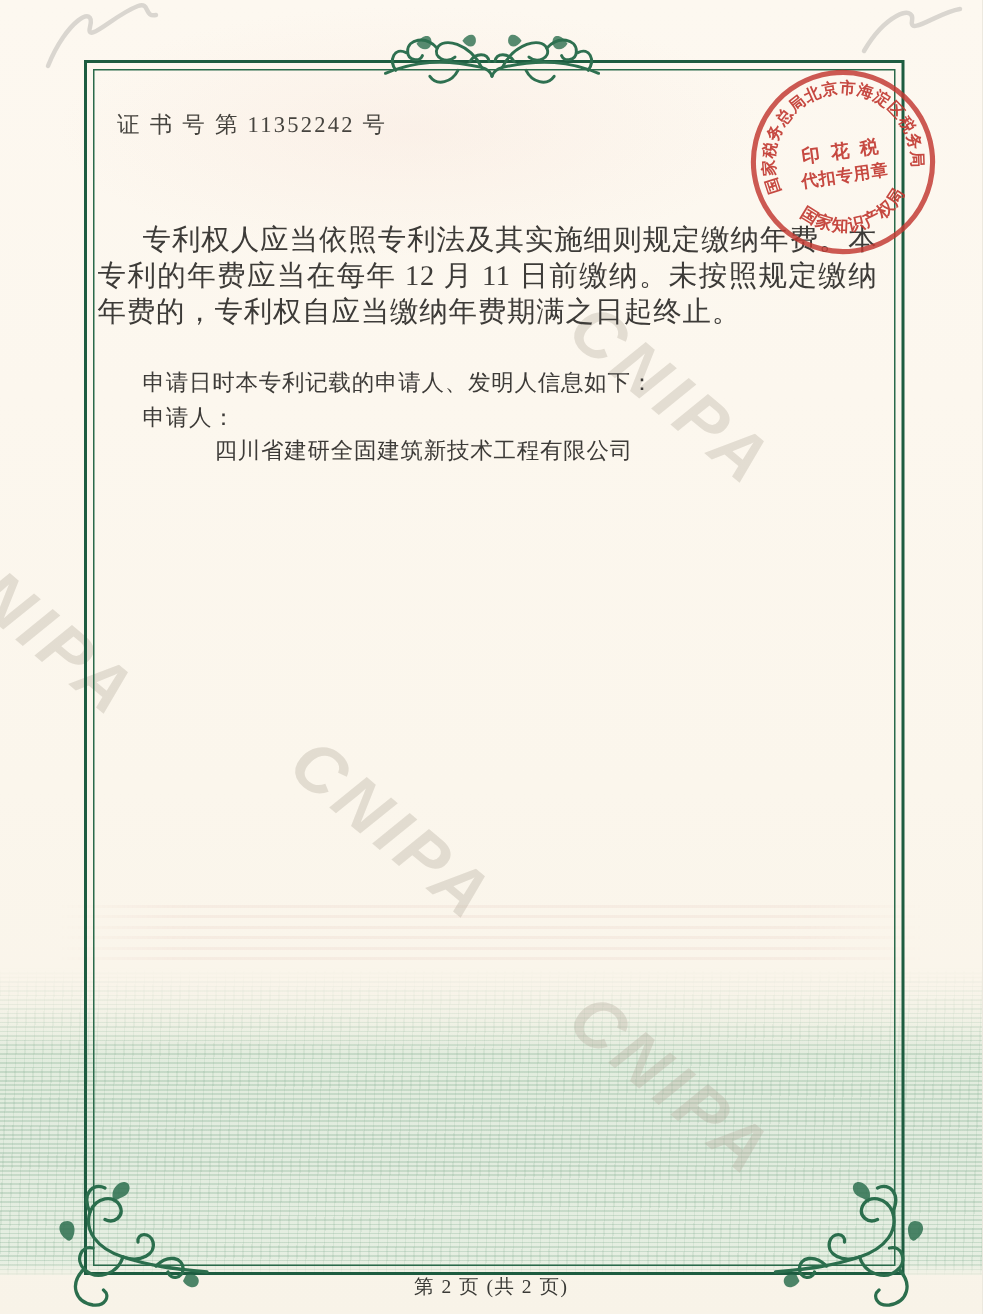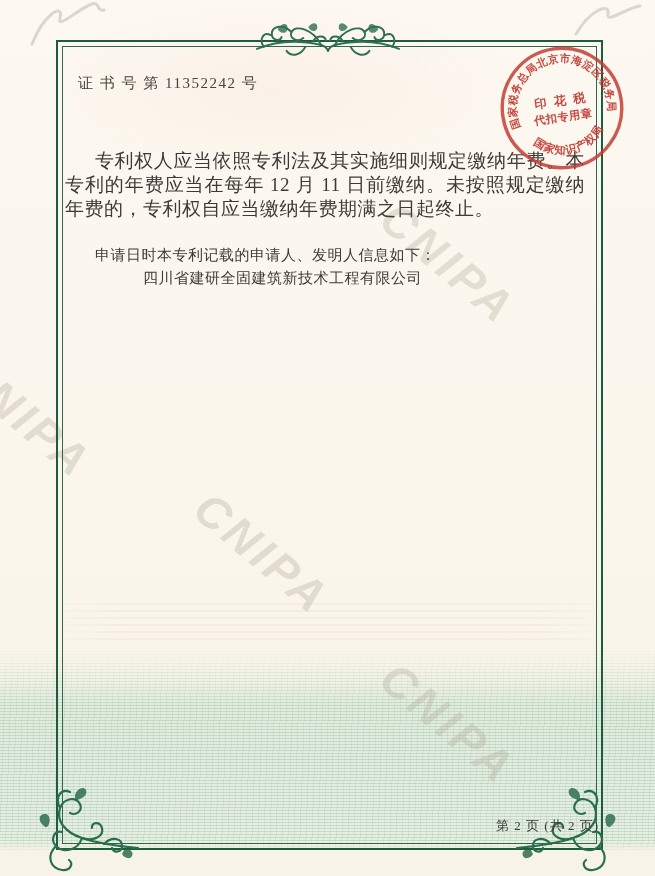--- a/index.html
+++ b/index.html
@@ -71,22 +71,22 @@
     position:absolute; left:65px; top:149px; width:520px;
     font-size:19px; line-height:24px; letter-spacing:0.5px; text-indent:30px;
     text-align:justify;
   }
   .block-info { position:absolute; left:65px; top:246px; width:520px; font-size:15px; line-height:22.5px; letter-spacing:0.5px;font-family:Liberation Mono, monospace; }
   .indent-2em { text-indent:30px; }
   .company-line { padding-left:78px; }
   .block-inventor { position:absolute; left:65px; top:360px; width:520px; font-size:15px; line-height:22.5px; letter-spacing:0.5px; }
   .names-line { padding-left:60px; }
   .footer-line {
-    position:absolute; left:56px; top:817px; width:543px;
-    text-align:right; font-size:13px; letter-spacing:1px; color:#3a3a36;
+    position:absolute; left:56px; top:849px; width:543px;
+    text-align:center; font-size:13px; letter-spacing:1px; color:#3a3a36;
   }
 
   
   .seal { position:absolute; left:498px; top:44px; width:128px; height:128px; z-index:6;
           transform:rotate(-8deg); opacity:0.92; }
   .seal text { font-family:"Liberation Serif","DejaVu Serif",serif; font-weight:bold; }
 </style>
 </head>
 <body>
 
@@ -161,20 +161,21 @@
     </g>
   </svg>
 
   <div class="content">
     <div class="cert-no">证 书 号 第 11352242 号</div>
 
     <div class="para-fee">专利权人应当依照专利法及其实施细则规定缴纳年费。本专利的年费应当在每年 12 月 11 日前缴纳。未按照规定缴纳年费的，专利权自应当缴纳年费期满之日起终止。</div>
 
     <div class="block-info">
       <div class="indent-2em">申请日时本专利记载的申请人、发明人信息如下：</div>
+      <div class="indent-2em">申请人：</div>
       <div class="company-line">四川省建研全固建筑新技术工程有限公司</div>
     </div>
 
     <div class="block-inventor">
     </div>
 
     <div class="footer-line">第 2 页 (共 2 页)</div>
   </div>
 
   <svg class="seal" viewBox="0 0 120 120">

